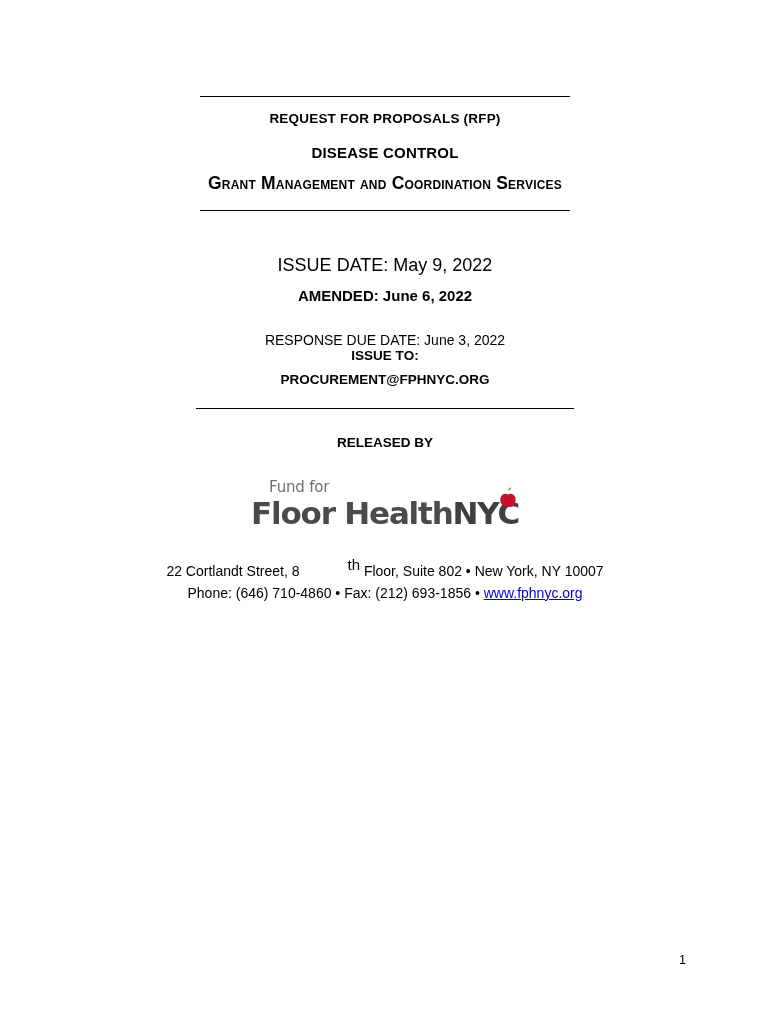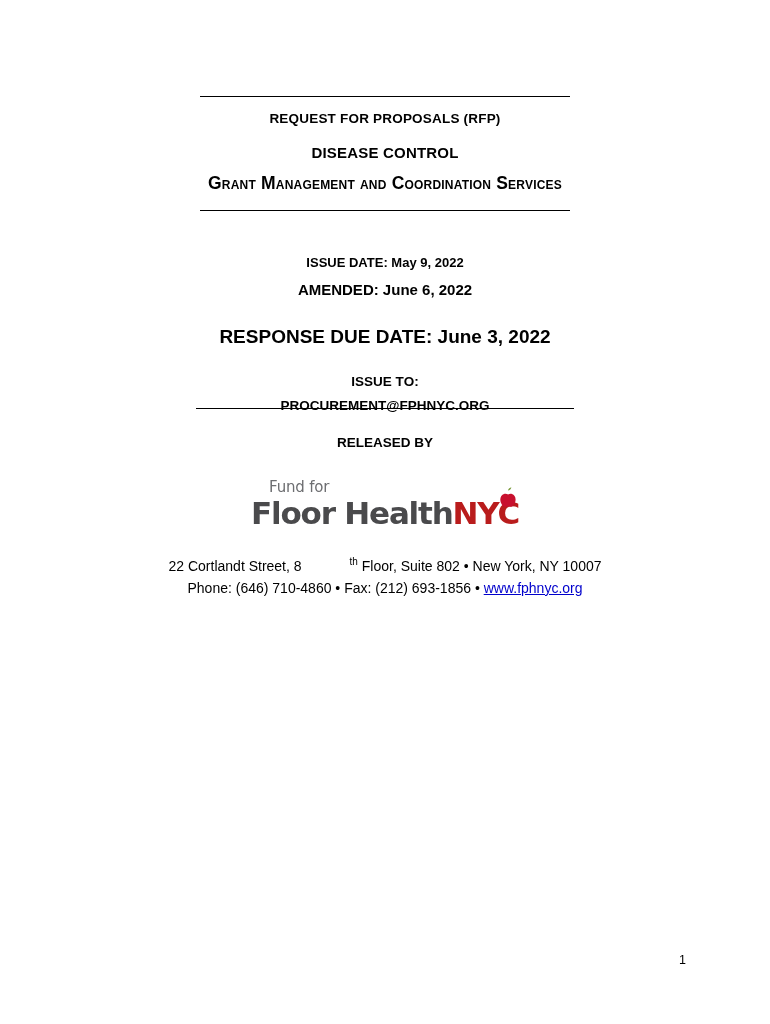--- a/index.html
+++ b/index.html
@@ -69,34 +69,33 @@
     font-size: 17.5px;
   }
   .dates-block {
     position: absolute;
     left: 0;
     right: 0;
     top: 255px;
     text-align: center;
   }
   .issue-date {
-    font-size: 13px;
-    font-weight: bold;
+    font-size: 18px;
+    font-weight: normal;
     margin-bottom: 11px;
   }
   .amended {
     font-size: 15px;
     font-weight: bold;
     color: #000000;
     margin-bottom: 28px;
   }
   .response-due {
-    font-size: 19px;
-    font-weight: bold;
-    margin-bottom: 26px;
+    font-size: 14px;
+    font-weight: normal;
   }
   .reply-to-label {
     font-size: 13.5px;
     font-weight: bold;
     margin-bottom: 9px;
   }
   .reply-to-email {
     font-size: 13.5px;
     font-weight: bold;
     margin-bottom: 22px;
@@ -136,42 +135,42 @@
   }
   .logo-main {
     font-family: "DejaVu Sans", sans-serif;
     font-size: 31px;
     font-weight: bold;
     color: #4a4a4c;
     letter-spacing: -1.2px;
     white-space: nowrap;
   }
   .logo-nyc {
-    color: #b91c1c;
+    color: #404040;
   }
   .logo-apple {
     position: absolute;
     right: -2px;
     top: 6px;
     width: 26px;
     height: 30px;
   }
   .address-block {
     position: absolute;
     left: 0;
     right: 0;
     top: 556px;
     text-align: center;
   }
   .addr-line {
     font-size: 14px;
     margin-bottom: 6px;
   }
   .addr-line sup {
-    font-size: 10px;
+    font-size: 15px;
     vertical-align: super;
     padding-left: 48px;
   }
   .link {
     color: #0000cc;
     text-decoration: underline;
   }
   .page-number {
     position: absolute;
     right: 84px;

